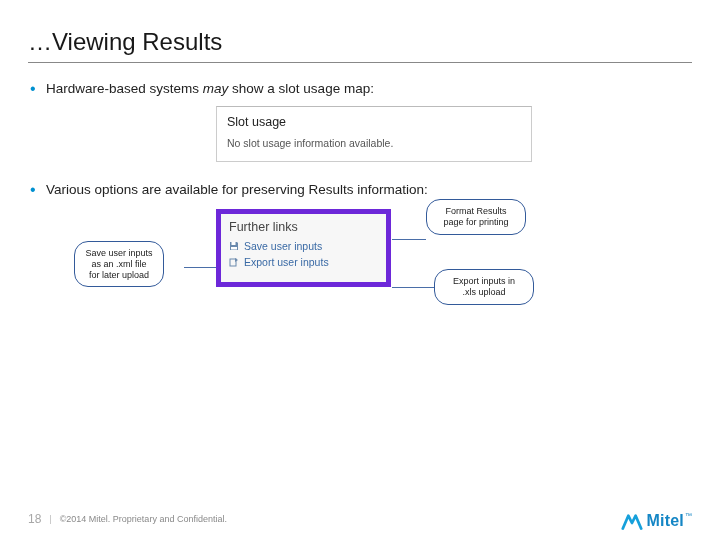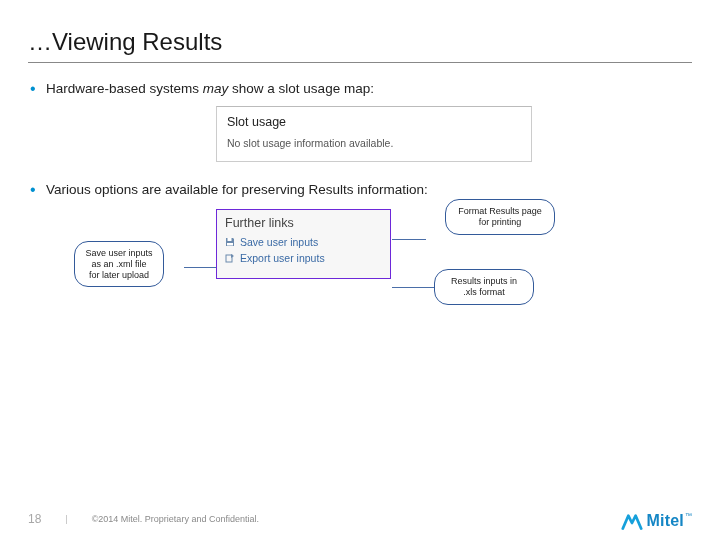--- a/index.html
+++ b/index.html
@@ -9,28 +9,28 @@
   .content { padding: 18px 0 0 0; font-size: 13.5px; }
   ul.bullets { list-style: none; }
   ul.bullets > li { position: relative; padding-left: 18px; margin-bottom: 14px; }
   ul.bullets > li::before { content: "•"; position: absolute; left: 2px; top: 0; color: #0090d0; font-size: 16px; line-height: 1; }
   .italic { font-style: italic; text-align: right; }
   .figure { margin: 10px 0 20px 170px; }
   .slotbox { width: 316px; background: #fff; border: 1px solid #ccc; border-top: 1px solid #bbb; padding: 8px 10px 12px 10px; font-size: 11px; color: #333; }
   .slotbox .hdr1 { font-size: 12.5px; color: #222; margin-bottom: 8px; }
   .slotbox .sub { color: #555; font-size: 10.5px; }
   .figure2 { position: relative; margin: 12px 0 0 170px; height: 130px; }
-  .linksbox { width: 175px; background: #f7f7f7; border: 1px solid #6d28d9; padding: 6px 8px 10px 8px; font-size: 11px; }
+  .linksbox { width: 175px; background: #f7f7f7; border: 5px solid #6d28d9; padding: 6px 8px 10px 8px; font-size: 11px; }
   .linksbox .hdr2 { font-size: 12.5px; color: #444; margin-bottom: 6px; }
   .linksbox .row { display: flex; align-items: center; gap: 5px; margin: 4px 0; }
   .linksbox .row .ic { width: 10px; height: 10px; display: inline-block; }
   .linksbox .row .txt { color: #3a6aa5; font-size: 10.5px; }
   .callout { position: absolute; background: #fff; border: 1.5px solid #335a9a; border-radius: 14px; padding: 6px 10px; font-size: 9px; text-align: center; line-height: 1.2; color: #222; }
   .connector { position: absolute; border-top: 1.2px solid #4a6ea8; height: 0; }
-  .footer { position: absolute; left: 28px; bottom: 14px; font-size: 9px; color: #8a8a8a; display: flex; align-items: center; gap: 24px; }
+  .footer { position: absolute; left: 28px; bottom: 14px; font-size: 9px; color: #8a8a8a; display: flex; align-items: center; gap: 8px; }
   .pagenum { color: #a7a7a7; font-size: 12px; }
   .sep { color: #bbb; }
   .logo { position: absolute; right: 28px; bottom: 10px; display: flex; align-items: center; gap: 4px; }
   .logo .mark { width: 22px; height: 18px; }
   .logo .word { font-size: 16px; font-weight: 600; color: #1586c5; letter-spacing: .2px; }
   .logo .tm { font-size: 7px; color: #1586c5; vertical-align: top; margin-left: 1px; }
 </style>
 </head>
 <body>
 
@@ -67,27 +67,27 @@
             </div>
             <div class="row">
               <span class="ic"><svg viewBox="0 0 10 10">
                     <rect x="1" y="2" width="6" height="7" fill="none" stroke="#6b8aad" stroke-width="1"></rect>
                     <path d="M6 1 l3 2 l-3 2 z" fill="#6b8aad"></path>
                   </svg></span>
               <span class="txt">Export user inputs</span>
             </div>
           </div>
 
-          <div class="callout" style="left:210px; top:-10px; width:110px;margin-left:19px;">Format Results page for printing</div>
+          <div class="callout" style="left:210px; top:-10px; width:100px;">Format Results page for printing</div>
           <div class="connector" style="left:176px; top:30px; width:34px;"></div>
 
           <div class="callout" style="left:-142px; top:32px; width:90px;">Save user inputs as an .xml file for later upload</div>
           <div class="connector" style="left:-32px; top:58px; width:32px;"></div>
 
-          <div class="callout" style="left:218px; top:60px; width:100px;">Results inputs in .xls format</div>
+          <div class="callout" style="left:218px; top:60px; width:100px;">Export inputs in .xls upload</div>
           <div class="connector" style="left:176px; top:78px; width:42px;"></div>
         </div>
       </li>
     </ul>
   </div>
 
   <div class="footer">
     <span class="pagenum">18</span>
     <span class="sep">|</span>
     <span>©2014 Mitel. Proprietary and Confidential.</span>

